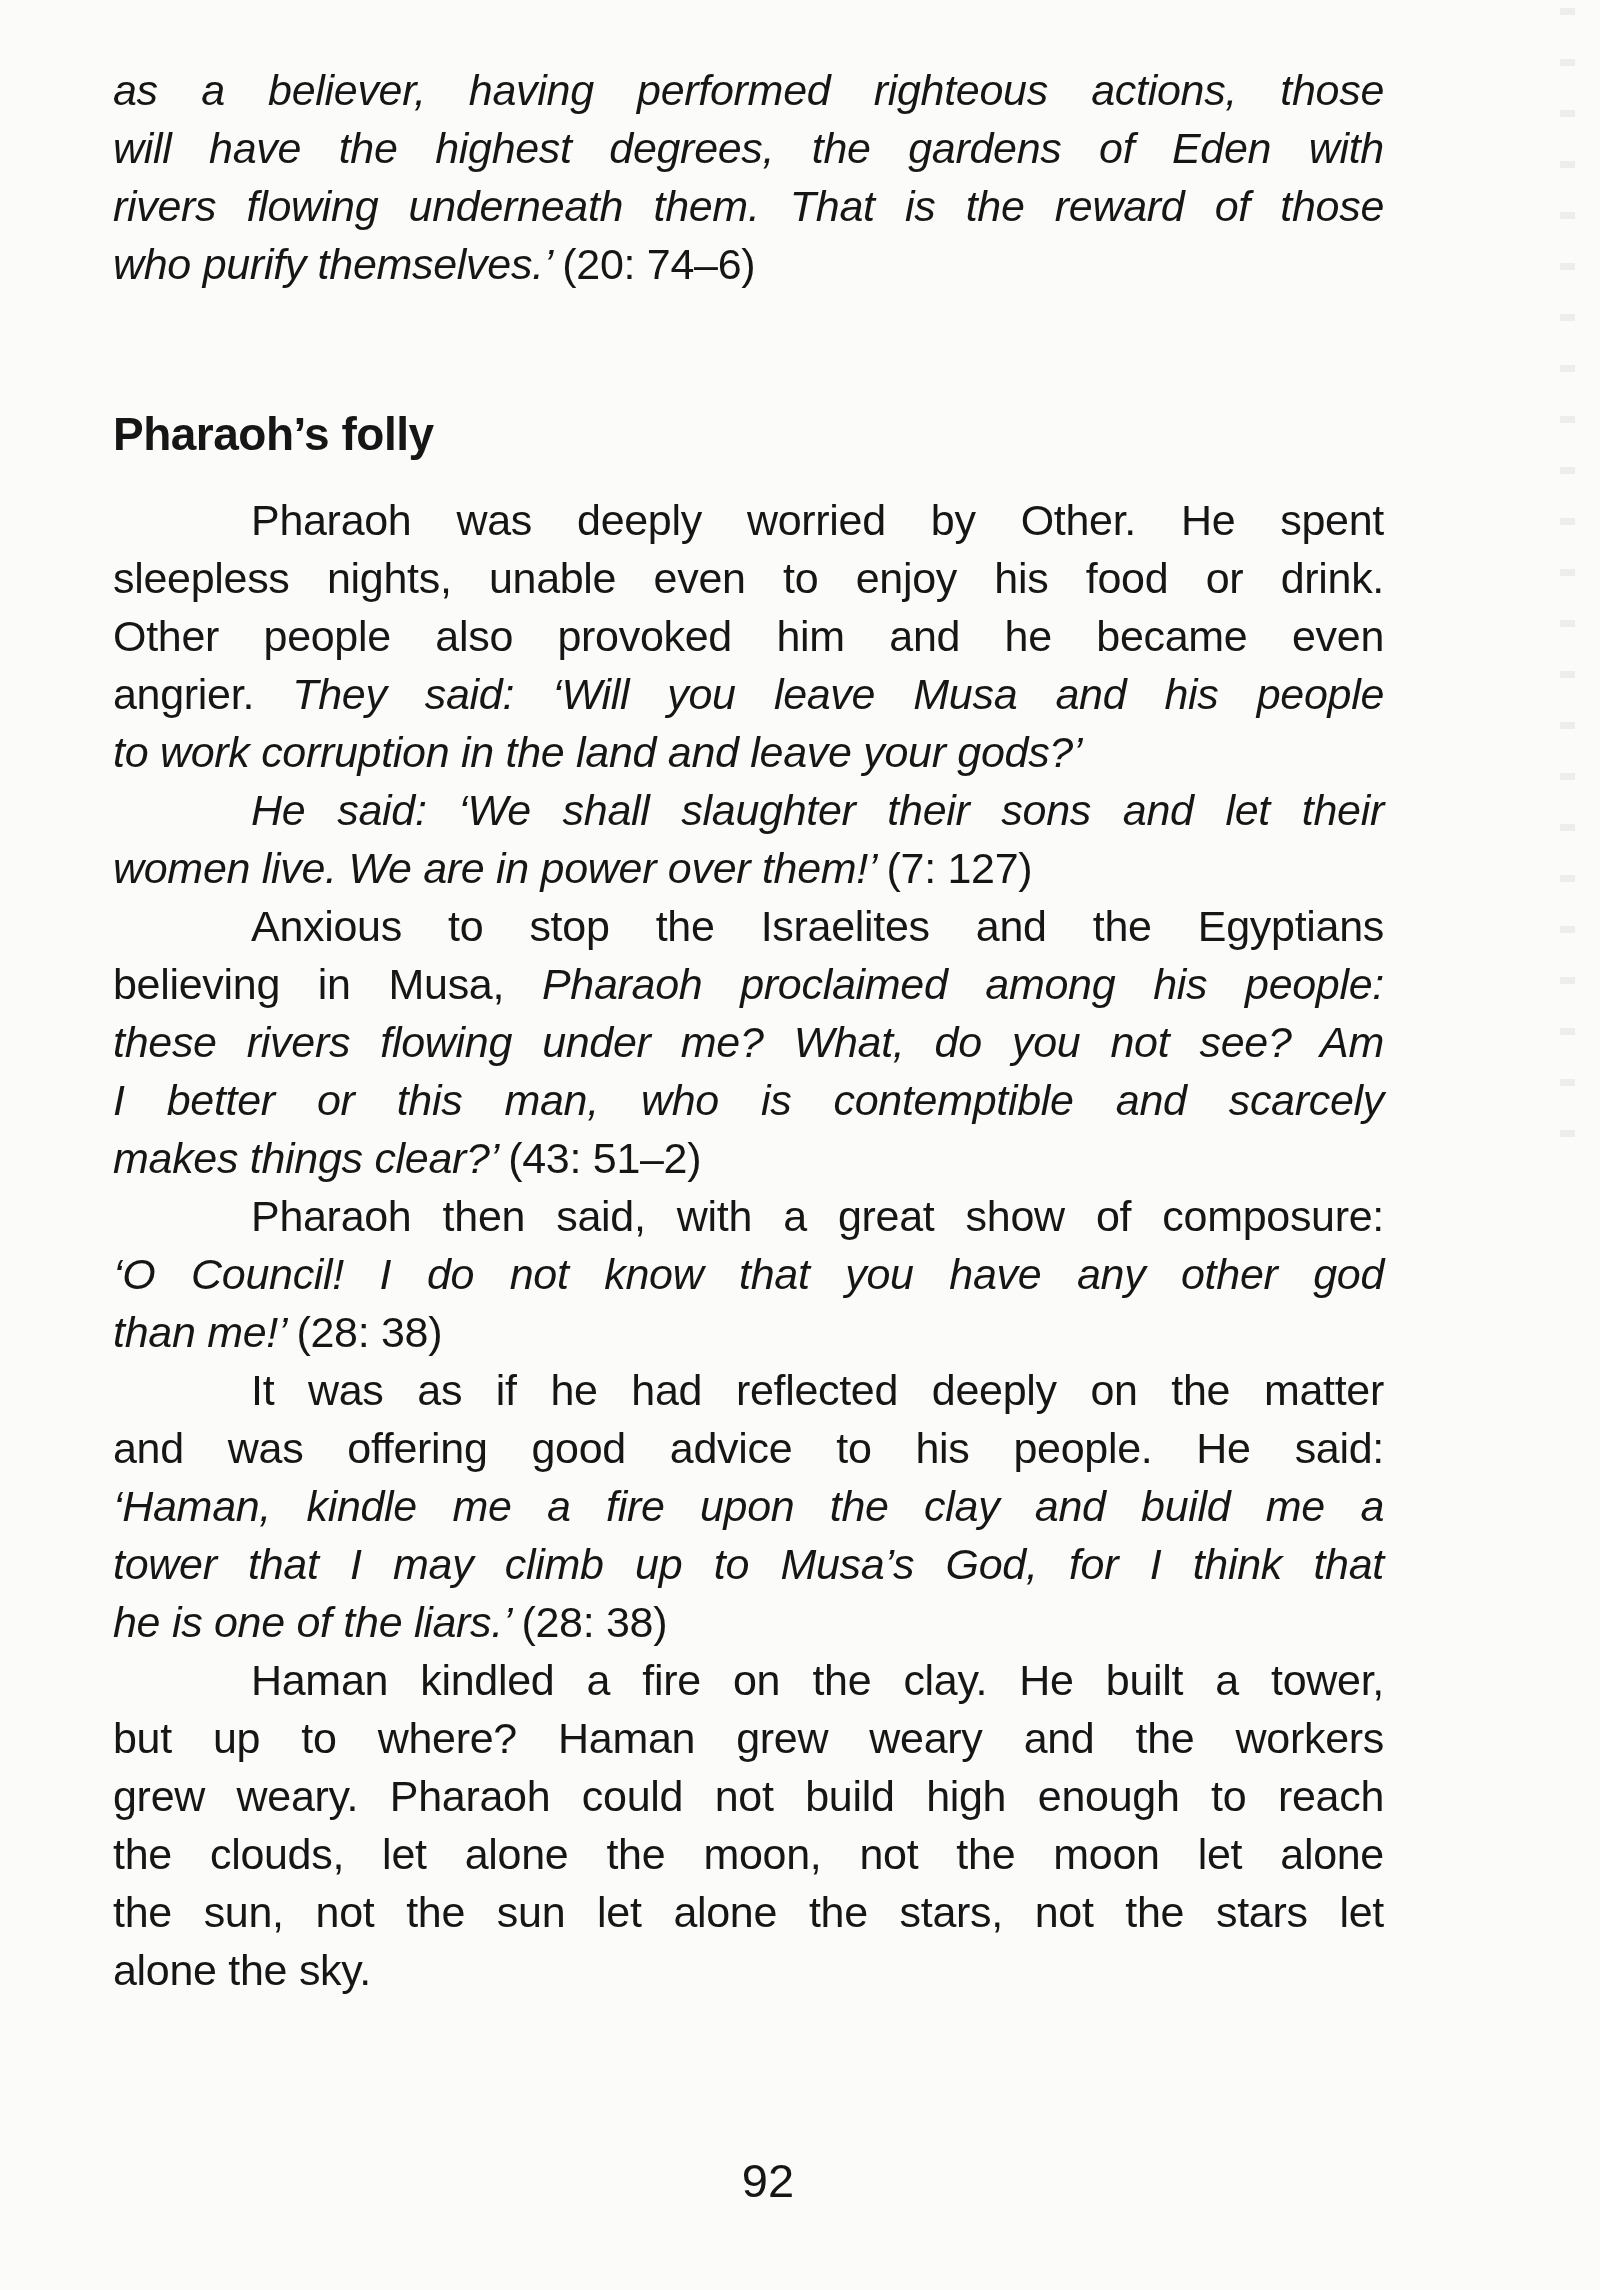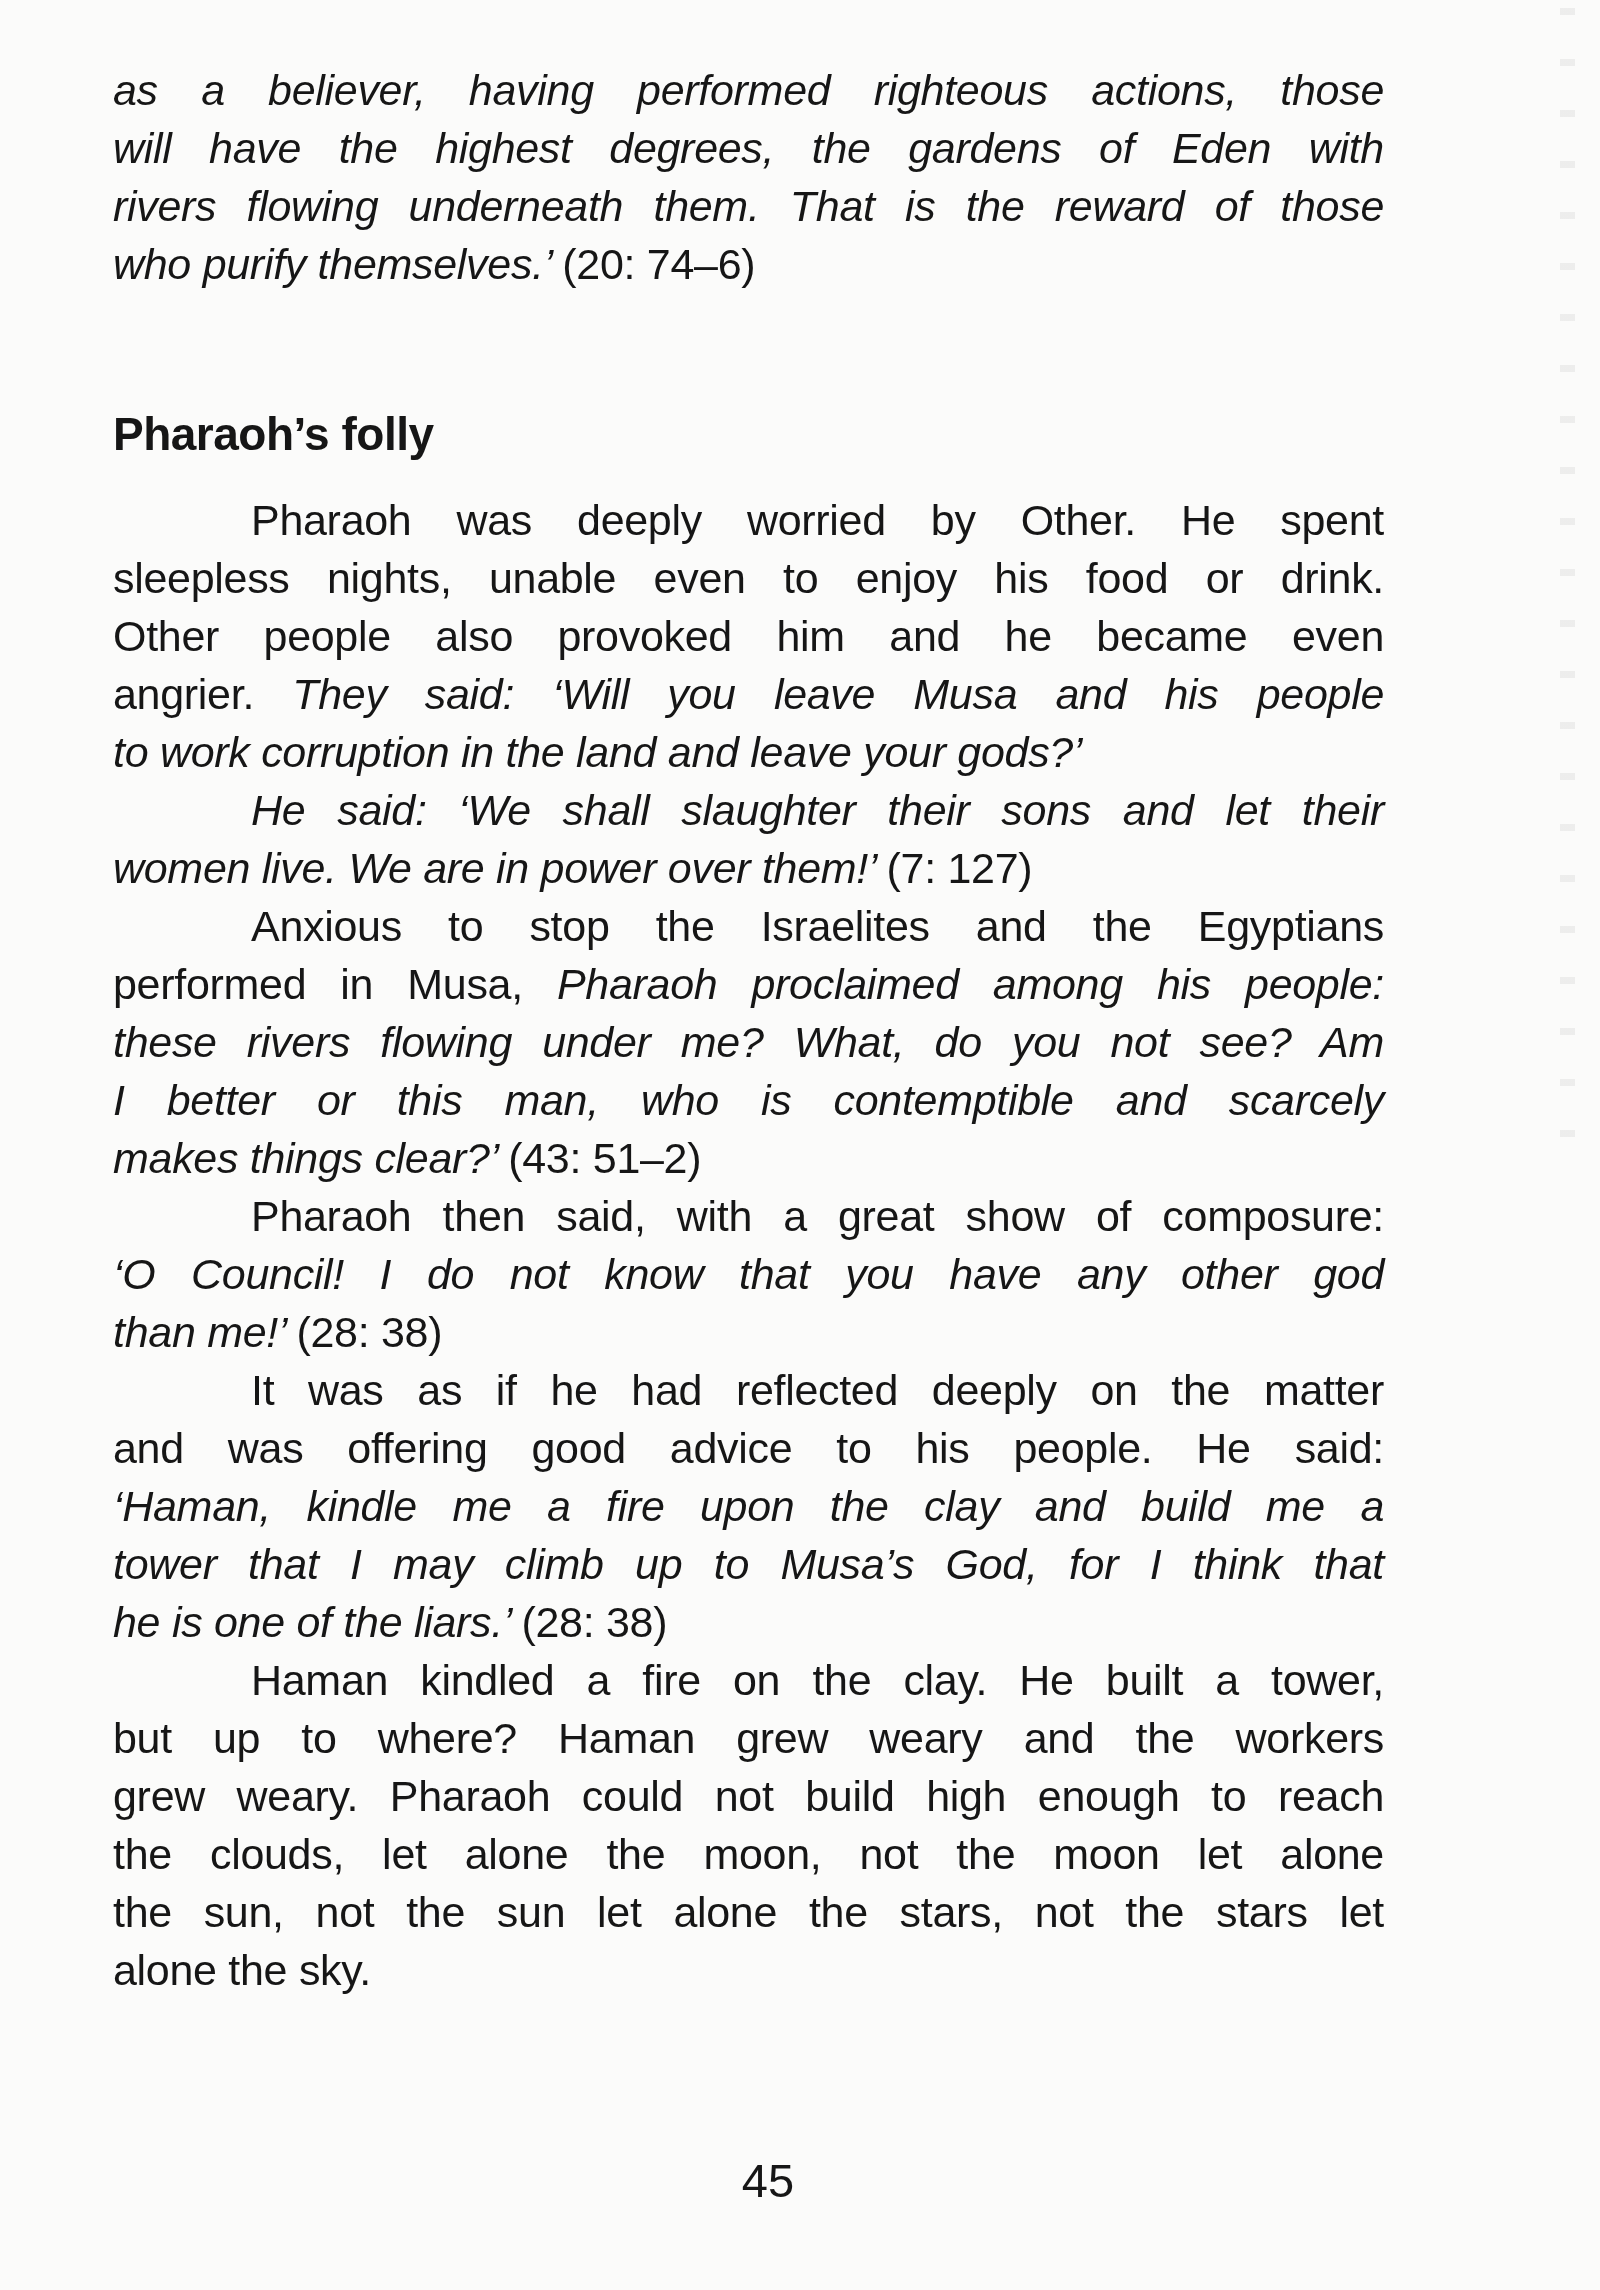--- a/index.html
+++ b/index.html
@@ -76,21 +76,21 @@
       <div class="line"><span class="seg-roman">Other people also provoked him and he became even</span></div>
       <div class="line"><span class="seg-roman">angrier. </span><span class="seg-italic">They said: ‘Will you leave Musa and his people</span></div>
       <div class="line last"><span class="seg-italic">to work corruption in the land and leave your gods?’</span></div>
     </div>
     <div class="paragraph">
       <div class="line indent"><span class="seg-italic">He said: ‘We shall slaughter their sons and let their</span></div>
       <div class="line last"><span class="seg-italic">women live. We are in power over them!’ </span><span class="seg-roman">(7: 127)</span></div>
     </div>
     <div class="paragraph">
       <div class="line indent"><span class="seg-roman">Anxious to stop the Israelites and the Egyptians</span></div>
-      <div class="line"><span class="seg-roman">performed in Musa, </span><span class="seg-italic">Pharaoh proclaimed among his people:</span></div>
+      <div class="line"><span class="seg-roman">believing in Musa, </span><span class="seg-italic">Pharaoh proclaimed among his people:</span></div>
       <div class="line"><span class="seg-italic">these rivers flowing under me? What, do you not see? Am</span></div>
       <div class="line"><span class="seg-italic">I better or this man, who is contemptible and scarcely</span></div>
       <div class="line last"><span class="seg-italic">makes things clear?’ </span><span class="seg-roman">(43: 51–2)</span></div>
     </div>
     <div class="paragraph">
       <div class="line indent"><span class="seg-roman">Pharaoh then said, with a great show of composure:</span></div>
       <div class="line"><span class="seg-italic">‘O Council! I do not know that you have any other god</span></div>
       <div class="line last"><span class="seg-italic">than me!’ </span><span class="seg-roman">(28: 38)</span></div>
     </div>
     <div class="paragraph">
@@ -103,14 +103,14 @@
     <div class="paragraph">
       <div class="line indent"><span class="seg-roman">Haman kindled a fire on the clay. He built a tower,</span></div>
       <div class="line"><span class="seg-roman">but up to where? Haman grew weary and the workers</span></div>
       <div class="line"><span class="seg-roman">grew weary. Pharaoh could not build high enough to reach</span></div>
       <div class="line"><span class="seg-roman">the clouds, let alone the moon, not the moon let alone</span></div>
       <div class="line"><span class="seg-roman">the sun, not the sun let alone the stars, not the stars let</span></div>
       <div class="line last"><span class="seg-roman">alone the sky.</span></div>
     </div>
   </div>
 
-<div class="page-number">45</div>
+<div class="page-number">92</div>
 
 
 </body></html>

